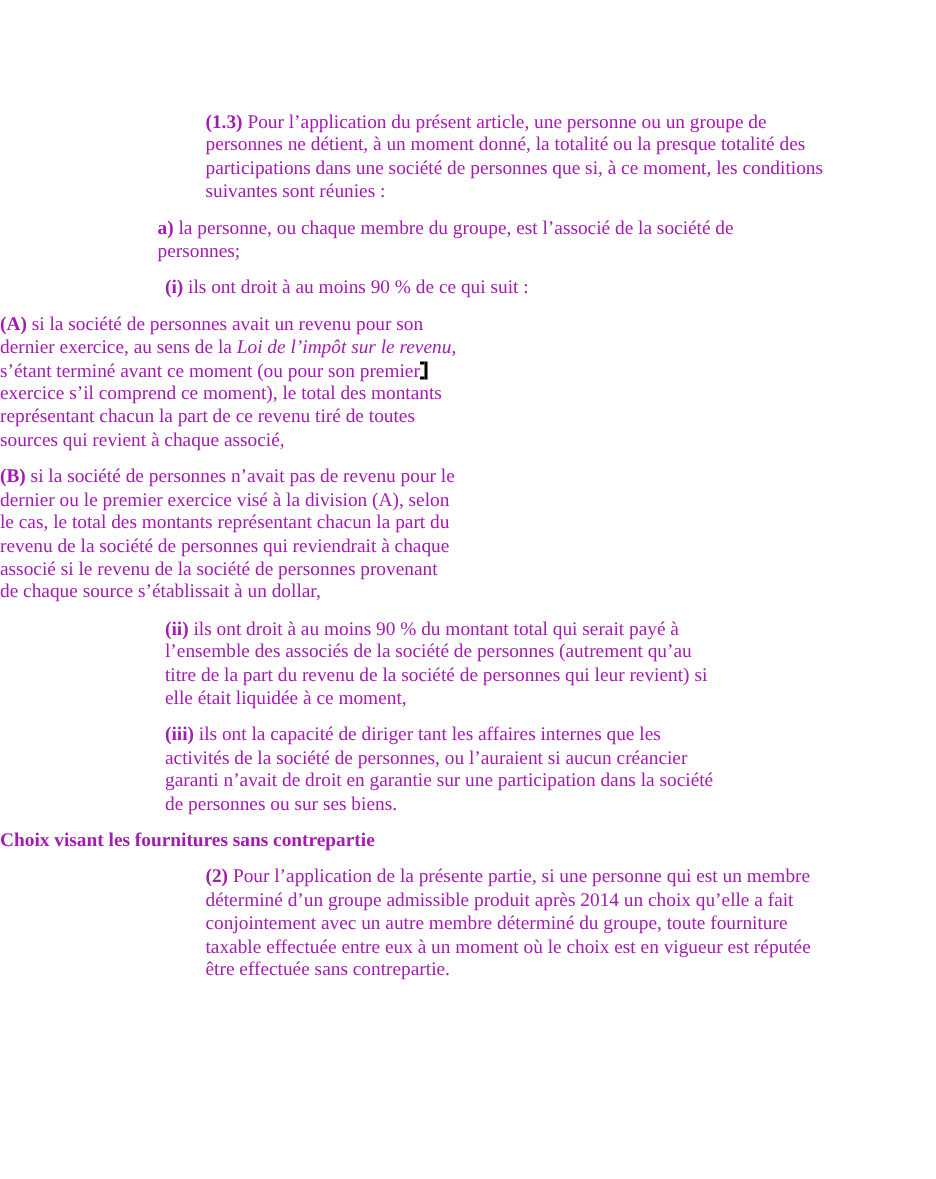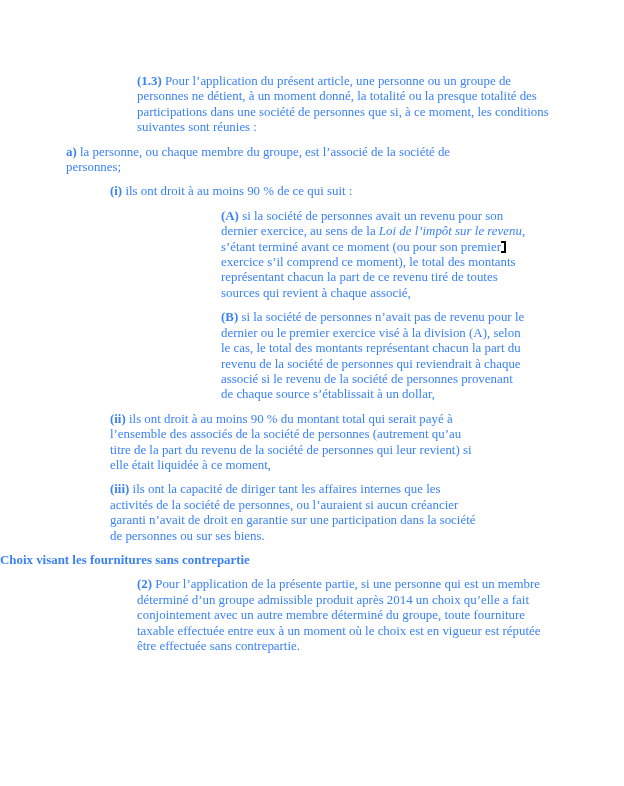--- a/index.html
+++ b/index.html
@@ -5,38 +5,38 @@
   html, body {
     margin: 0;
     padding: 0;
     background: #ffffff;
   }
   .page {
     position: relative;
     width: 624px;
     height: 786px;
     background: #ffffff;
-    color: #3b82f6;
+    color: #a21caf;
     font-family: "Liberation Serif", "DejaVu Serif", serif;
     font-size: 12.9px;
     line-height: 15.4px;
     overflow: hidden;
     box-sizing: border-box;
     padding-top: 74px;
   }
   .para {
     margin: 0 0 9px 0;
     text-align: left;
   }
   
   .lvl-heading { width: 440px; font-weight: bold; }
   .lvl-body    { margin-left: 137px; width: 421px; }
-  .lvl-ab      { margin-left: 66px; width: 387px; }
+  .lvl-ab      { margin-left: 105px; width: 387px; }
   .lvl-roman   { margin-left: 110px; width: 366px; }
-  .lvl-alpha   { margin-left: 221px; width: 305px; }
+  .lvl-alpha   { width: 305px; }
 
   .bold { font-weight: bold; }
   .italic { font-style: italic; }
 
   
   .caret {
     display: inline-block;
     position: relative;
     width: 2px;
     height: 12px;

